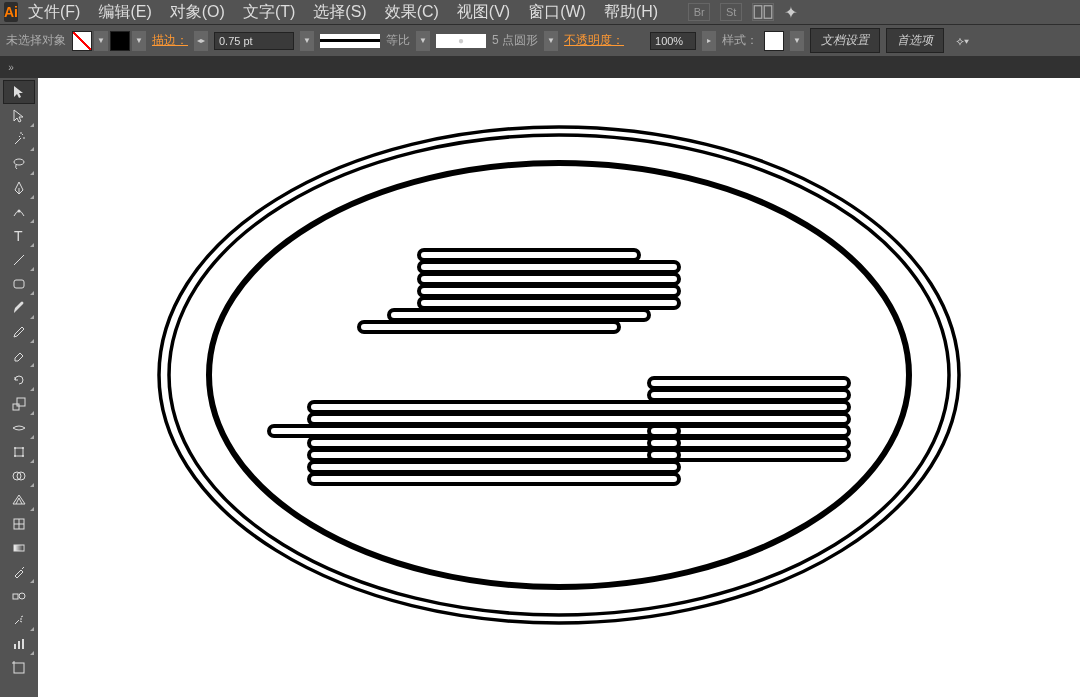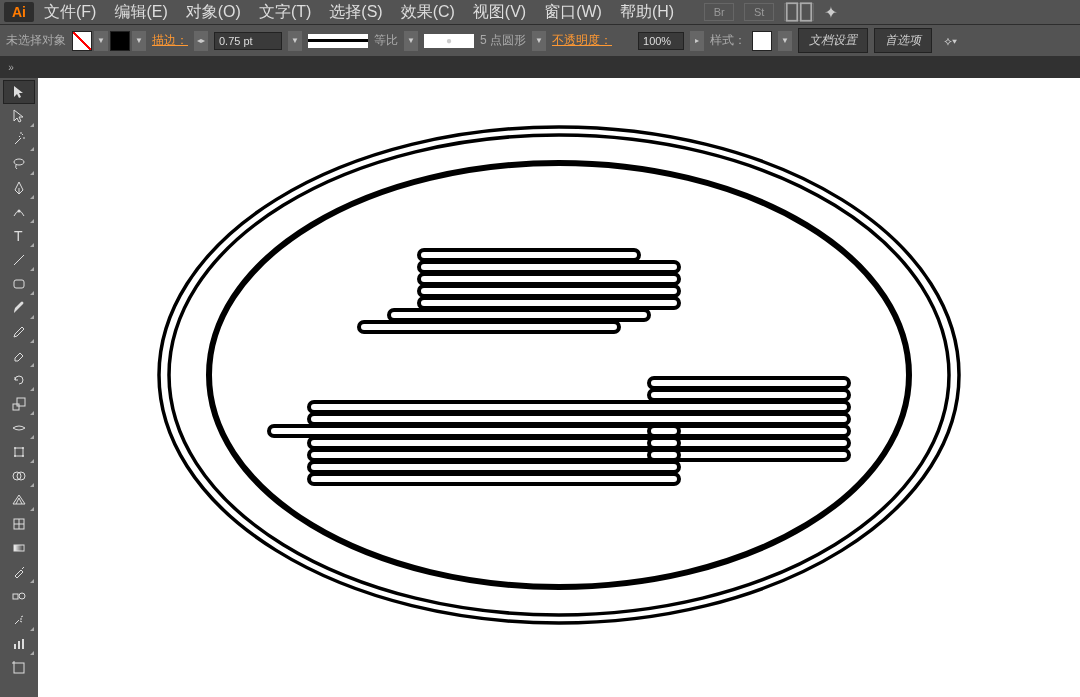--- a/index.html
+++ b/index.html
@@ -1,36 +1,36 @@
 <!DOCTYPE html>
 <html><head>
 <meta charset="utf-8">
 <style>
 * { margin: 0; padding: 0; box-sizing: border-box; font-family: "Microsoft YaHei", sans-serif; }
 body { background: #4a4a4a; width: 1080px; height: 697px; overflow: hidden; position: relative; }
 
 
 .menubar { height: 24px; background: #535353; display: flex; align-items: center; padding: 0 4px; gap: 2px; }
-.ai-logo { width: 30px; height: 20px; background: #2d2d2d; color: #ff7b00; font-weight: bold; font-size: 14px; display: flex; align-items: center; justify-content: center; border-radius: 2px; }
+.ai-logo { width: 14px; height: 20px; background: #2d2d2d; color: #ff7b00; font-weight: bold; font-size: 14px; display: flex; align-items: center; justify-content: center; border-radius: 2px; }
 .menu-item { color: #ddd; font-size: 16px; padding: 2px 8px; cursor: pointer; }
 .menubar-right { margin-left: 20px; display: flex; gap: 10px; }
-.menubar-btn { width: 30px; height: 18px; border: 1px solid #666; display: flex; align-items: center; justify-content: center; color: #999; font-size: 11px; }
+.menubar-btn { width: 22px; height: 18px; border: 1px solid #666; display: flex; align-items: center; justify-content: center; color: #999; font-size: 11px; }
 
 
 .controlbar { height: 32px; background: #535353; border-top: 1px solid #2d2d2d; display: flex; align-items: center; padding: 3px 6px; gap: 6px; font-size: 12px; color: #ccc; }
 .ctrl-label { color: #aaa; }
 .ctrl-label.orange { color: #ff9933; text-decoration: underline; }
 .swatch-group { display: flex; gap: 2px; }
 .swatch { width: 20px; height: 20px; border: 1px solid #222; position: relative; }
 .swatch.white { background: #fff; }
 .swatch.black { background: #000; }
 .swatch.none { background: #fff; }
 .swatch.none::after { content: ''; position: absolute; left: 0; top: 0; width: 100%; height: 100%; background: linear-gradient(to top right, transparent 45%, red 45%, red 55%, transparent 55%); }
 .dd-arrow { width: 14px; height: 20px; background: #666; display: flex; align-items: center; justify-content: center; color: #ccc; font-size: 8px; }
-.input-box { background: #3a3a3a; border: 1px solid #222; color: #ddd; padding: 2px 4px; width: 68px; font-size: 11px; }
+.input-box { background: #3a3a3a; border: 1px solid #222; color: #ddd; padding: 2px 4px; width: 80px; font-size: 11px; }
 .line-preview { width: 60px; height: 14px; background: #fff; display: flex; align-items: center; }
 .line-preview::before { content: ''; width: 100%; height: 3px; background: #000; }
 .profile-preview { width: 50px; height: 14px; background: #fff; display: flex; align-items: center; justify-content: center; font-size: 10px; }
 .ctrl-btn { background: #3a3a3a; border: 1px solid #222; color: #ccc; padding: 3px 10px; font-size: 12px; font-style: italic; }
 
 
 .tabbar { height: 22px; background: #313131; display: flex; align-items: center; padding-left: 2px; }
 .tab-side { width: 18px; height: 20px; display: flex; align-items: center; justify-content: center; color: #aaa; font-size: 10px; }
 .doc-tab { background: #4a4a4a; color: #ddd; font-size: 11px; padding: 3px 8px; display: flex; align-items: center; gap: 6px; }
 .tab-close { color: #999; font-size: 11px; cursor: pointer; }

